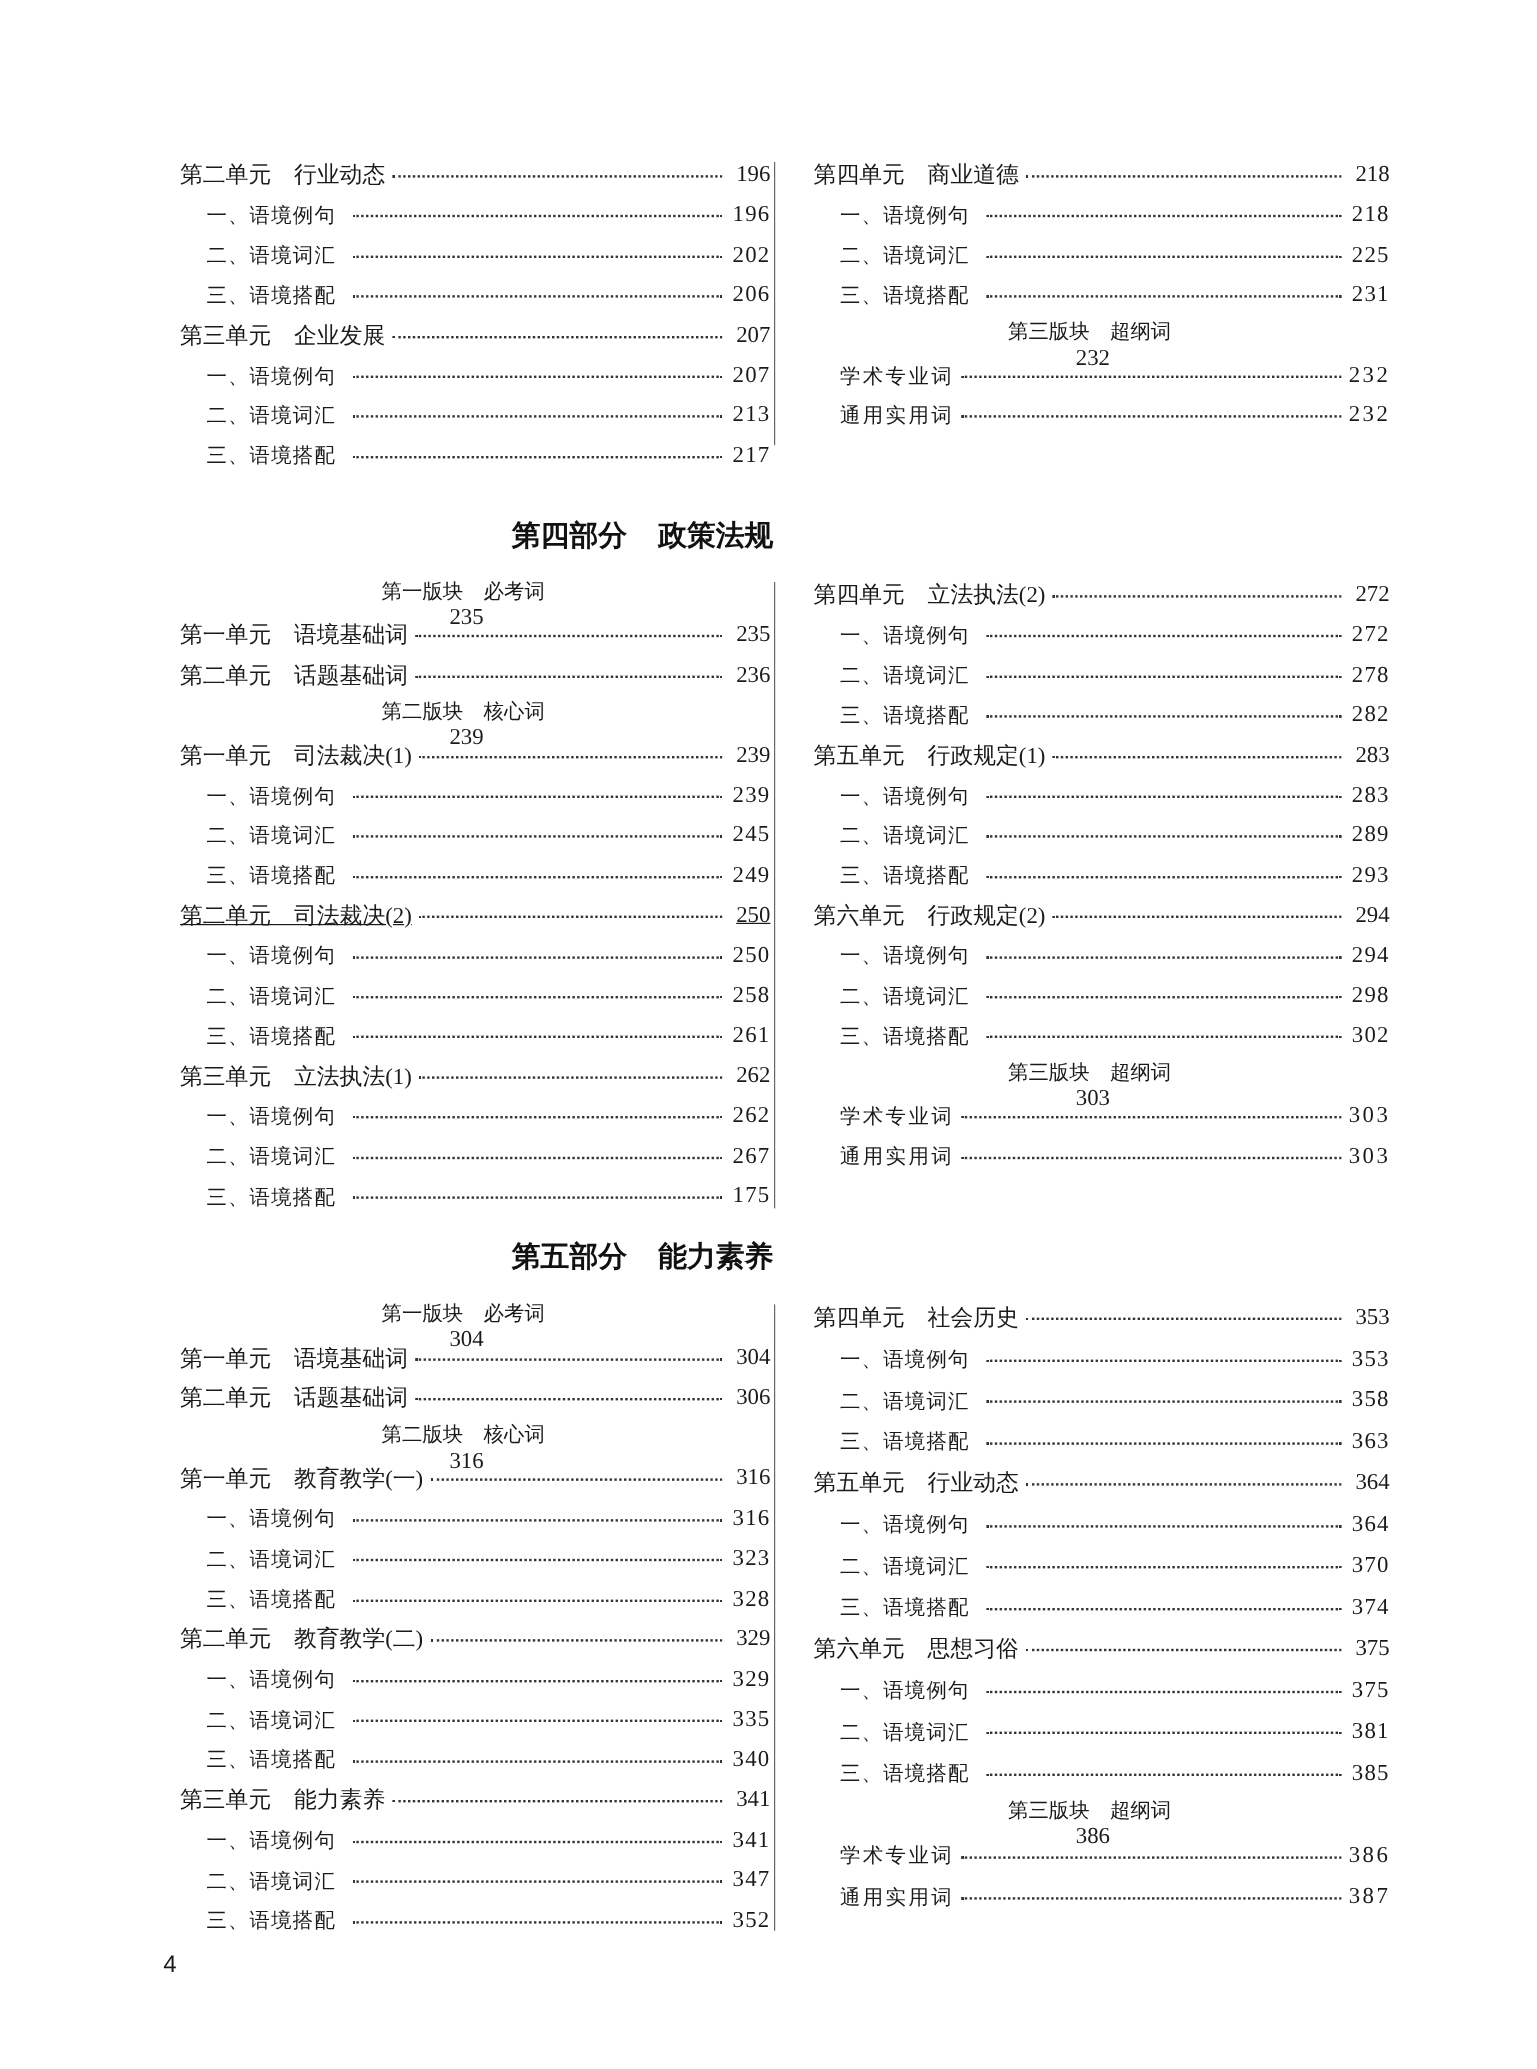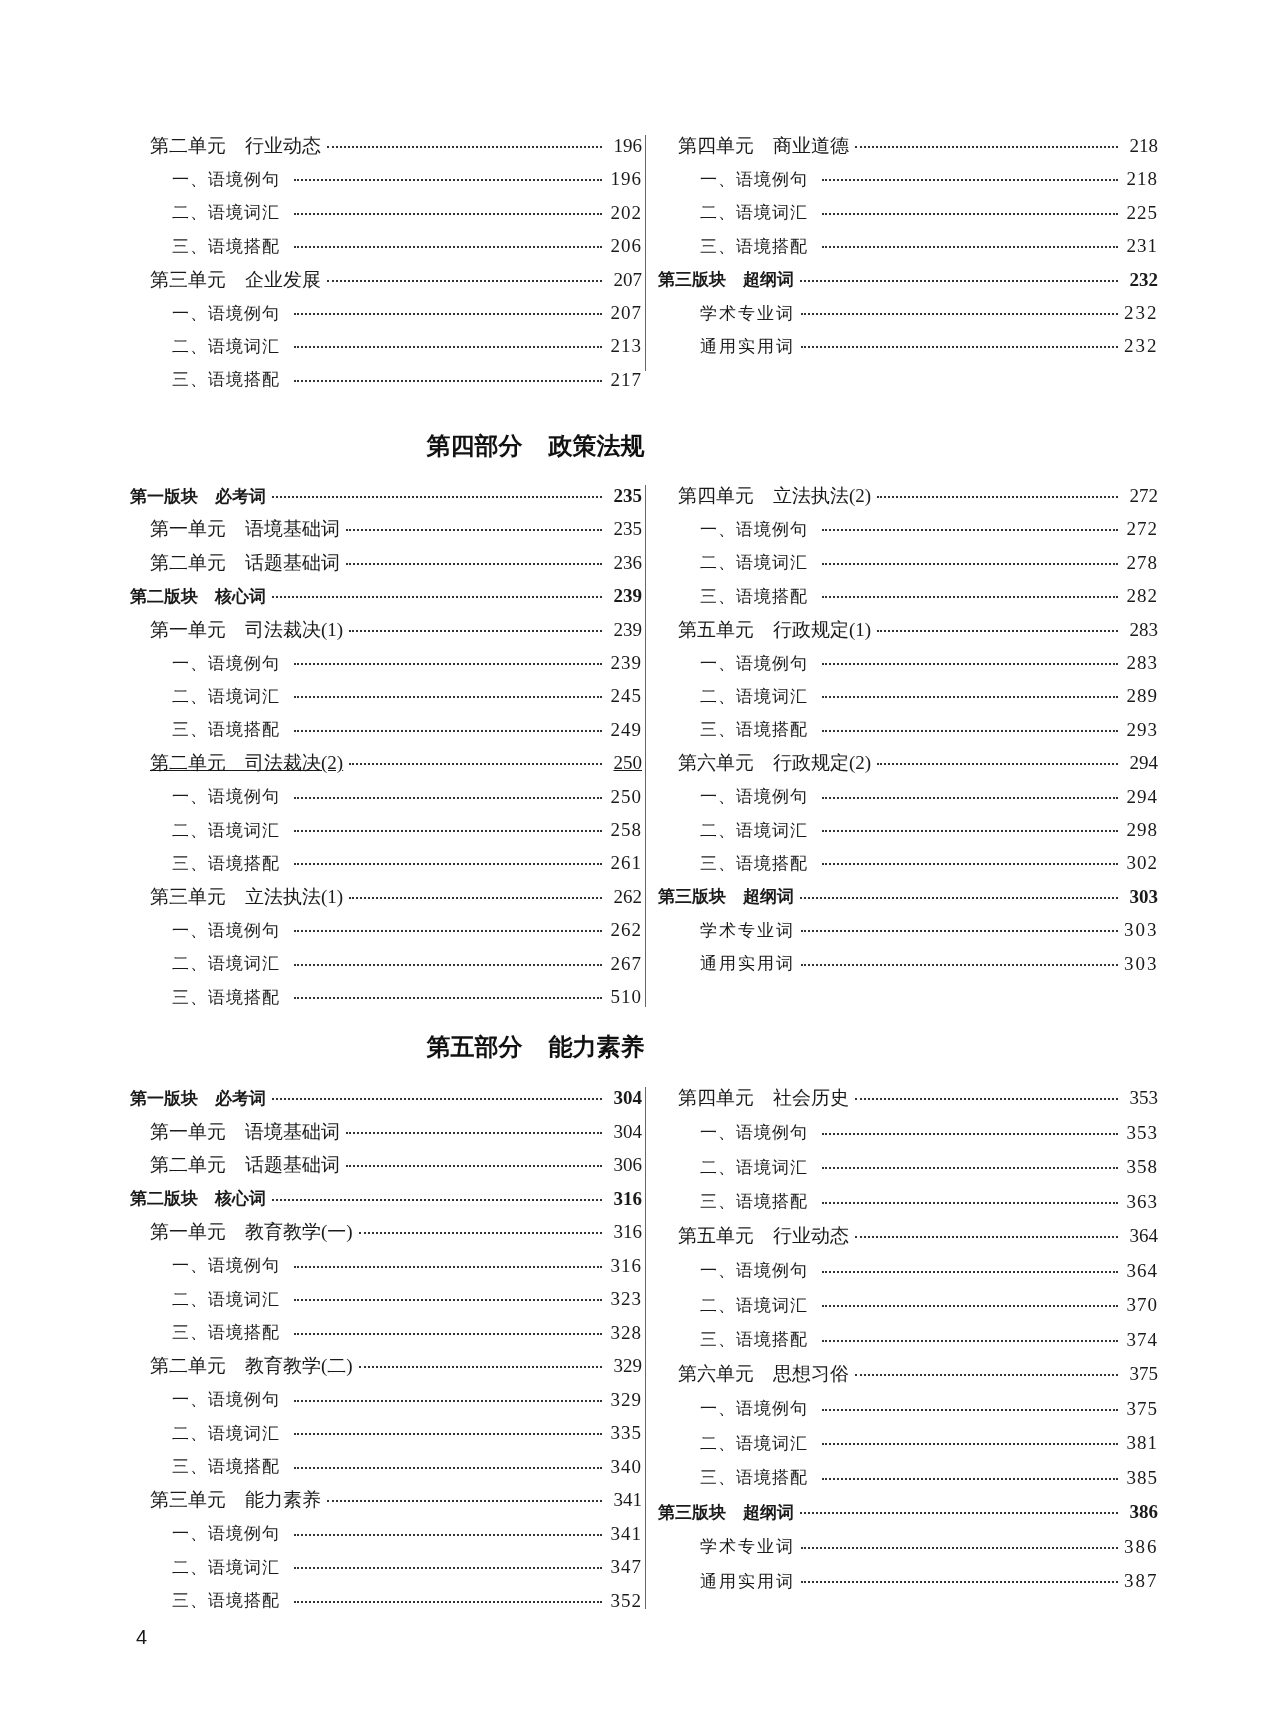--- a/index.html
+++ b/index.html
@@ -9,21 +9,21 @@
   .col { position: absolute; top: 0; }
   .col-left { left: 0; width: 512px; }
   .col-right { left: 528px; width: 500px; }
   .divider { position: absolute; left: 515px; width: 1px; background: #666; }
   .row { position: absolute; left: 0; right: 0; height: 30px; display: flex; align-items: center;
          font-size: 19px; white-space: nowrap; }
   .row .label { flex: 0 0 auto; }
   .row .dots { flex: 1 1 auto; overflow: hidden; margin: 0 6px; height: 30px; position: relative; }
   .row .dots::before { content: ""; position: absolute; left: 0; right: 0; top: 50%; border-top: 2px dotted #333; }
   .row .page { flex: 0 0 auto; width: 34px; text-align: right; font-family: "Liberation Serif", serif; font-size: 19px; }
-  .lvl-block { padding-left: 0; font-family: "DejaVu Sans", "Liberation Sans", sans-serif; font-weight: bold; font-size: 17px; }
+  .lvl-block { padding-left: 0; font-family: "DejaVu Sans", "Liberation Sans", sans-serif; font-weight: normal; font-size: 17px; flex-direction: column; }
   .lvl-unit { padding-left: 20px; }
   .lvl-sub { padding-left: 42px; font-size: 17px; letter-spacing: 1px; }
   .lvl-sub .dots { margin-left: 14px; }
   .lvl-extra { padding-left: 42px; font-size: 17px; letter-spacing: 2px; }
   .part-title { position: absolute; left: 0; width: 1071px; text-align: center; font-family: "DejaVu Sans", "Liberation Sans", sans-serif;
                 font-weight: bold; font-size: 24px; color: #111; }
   .part-title span + span { margin-left: 26px; }
   .page-number { position: absolute; left: 136px; top: 1626px; font-size: 20px; font-family: "Liberation Sans", sans-serif; }
 </style>
 </head>
@@ -189,21 +189,21 @@
         <span class="page">262</span>
       </div>
       <div class="row lvl-sub" style="top: 467.6px;">
         <span class="label">二、语境词汇</span>
         <span class="dots"></span>
         <span class="page">267</span>
       </div>
       <div class="row lvl-sub" style="top: 501px;">
         <span class="label">三、语境搭配</span>
         <span class="dots"></span>
-        <span class="page">510</span>
+        <span class="page">175</span>
       </div>
     </div>
   <div class="divider" style="top:4px;height:522px;"></div>
   <div class="col col-right">
       <div class="row lvl-unit" style="top: 0px;">
         <span class="label">第四单元　立法执法(2)</span>
         <span class="dots"></span>
         <span class="page">272</span>
       </div>
       <div class="row lvl-sub" style="top: 33.4px;">

